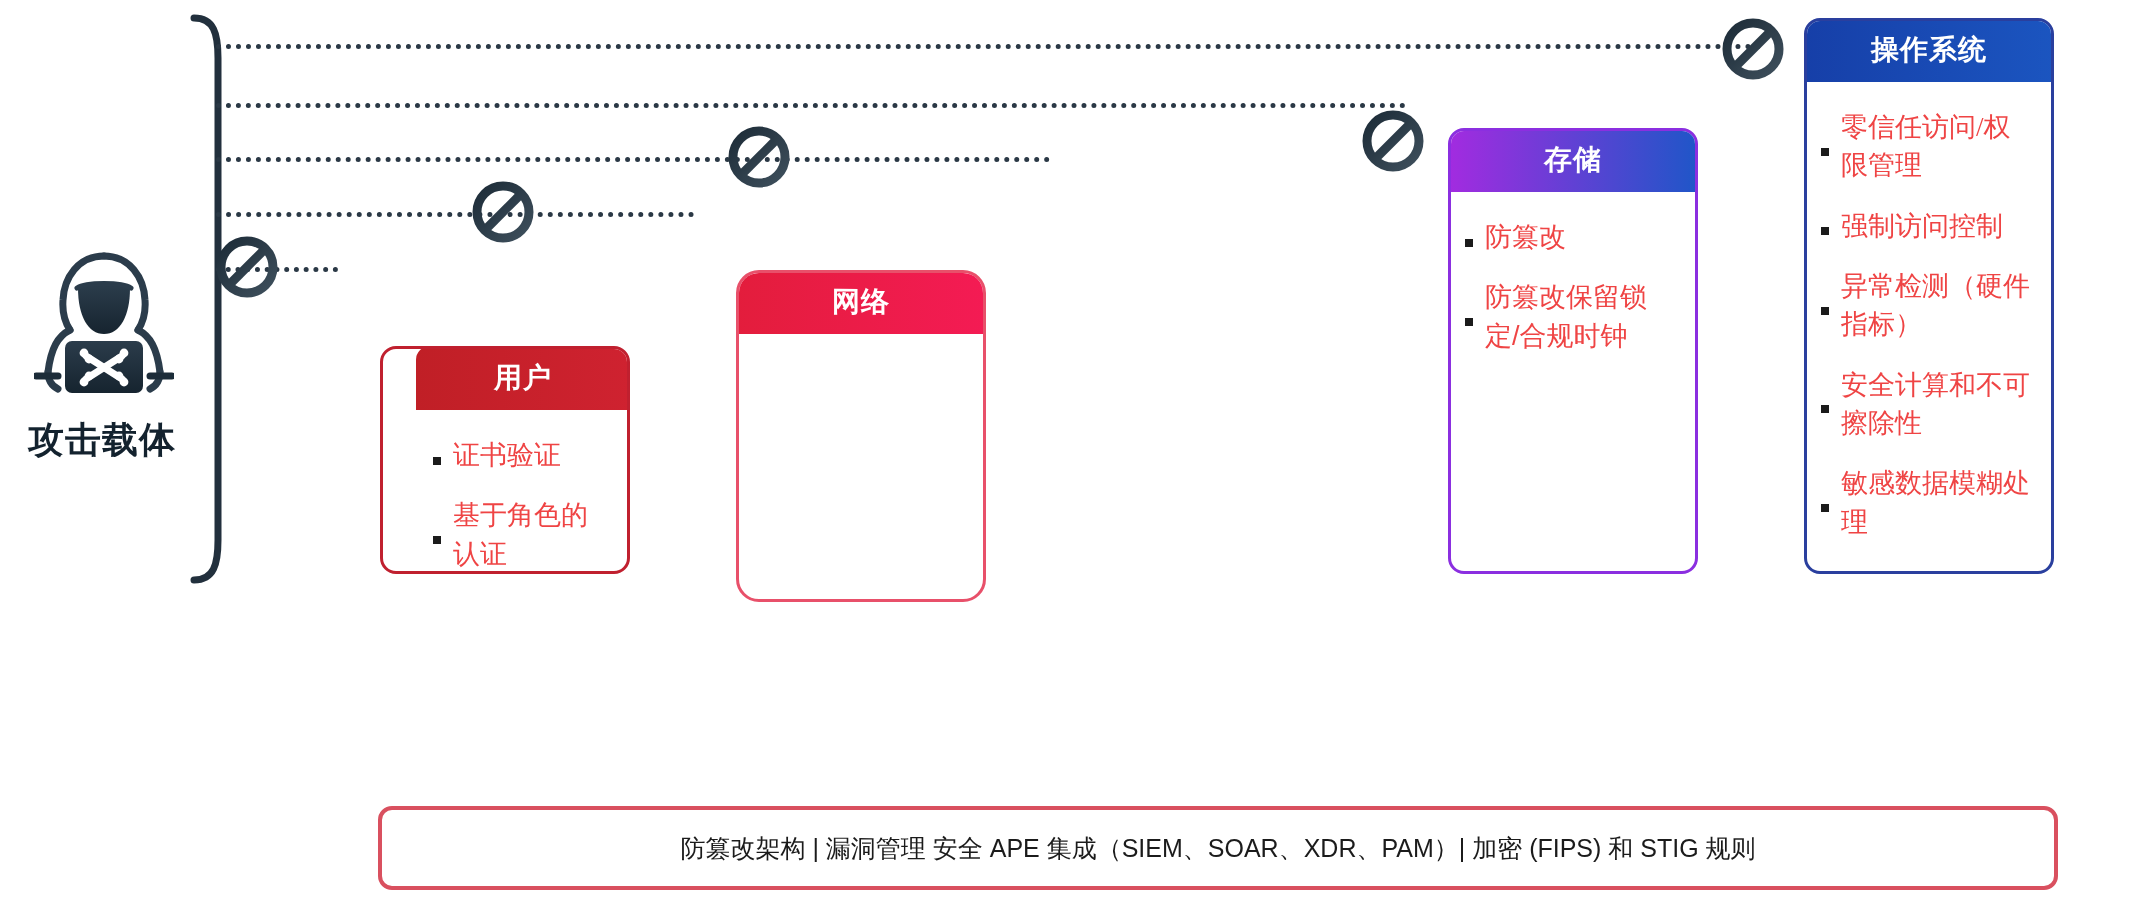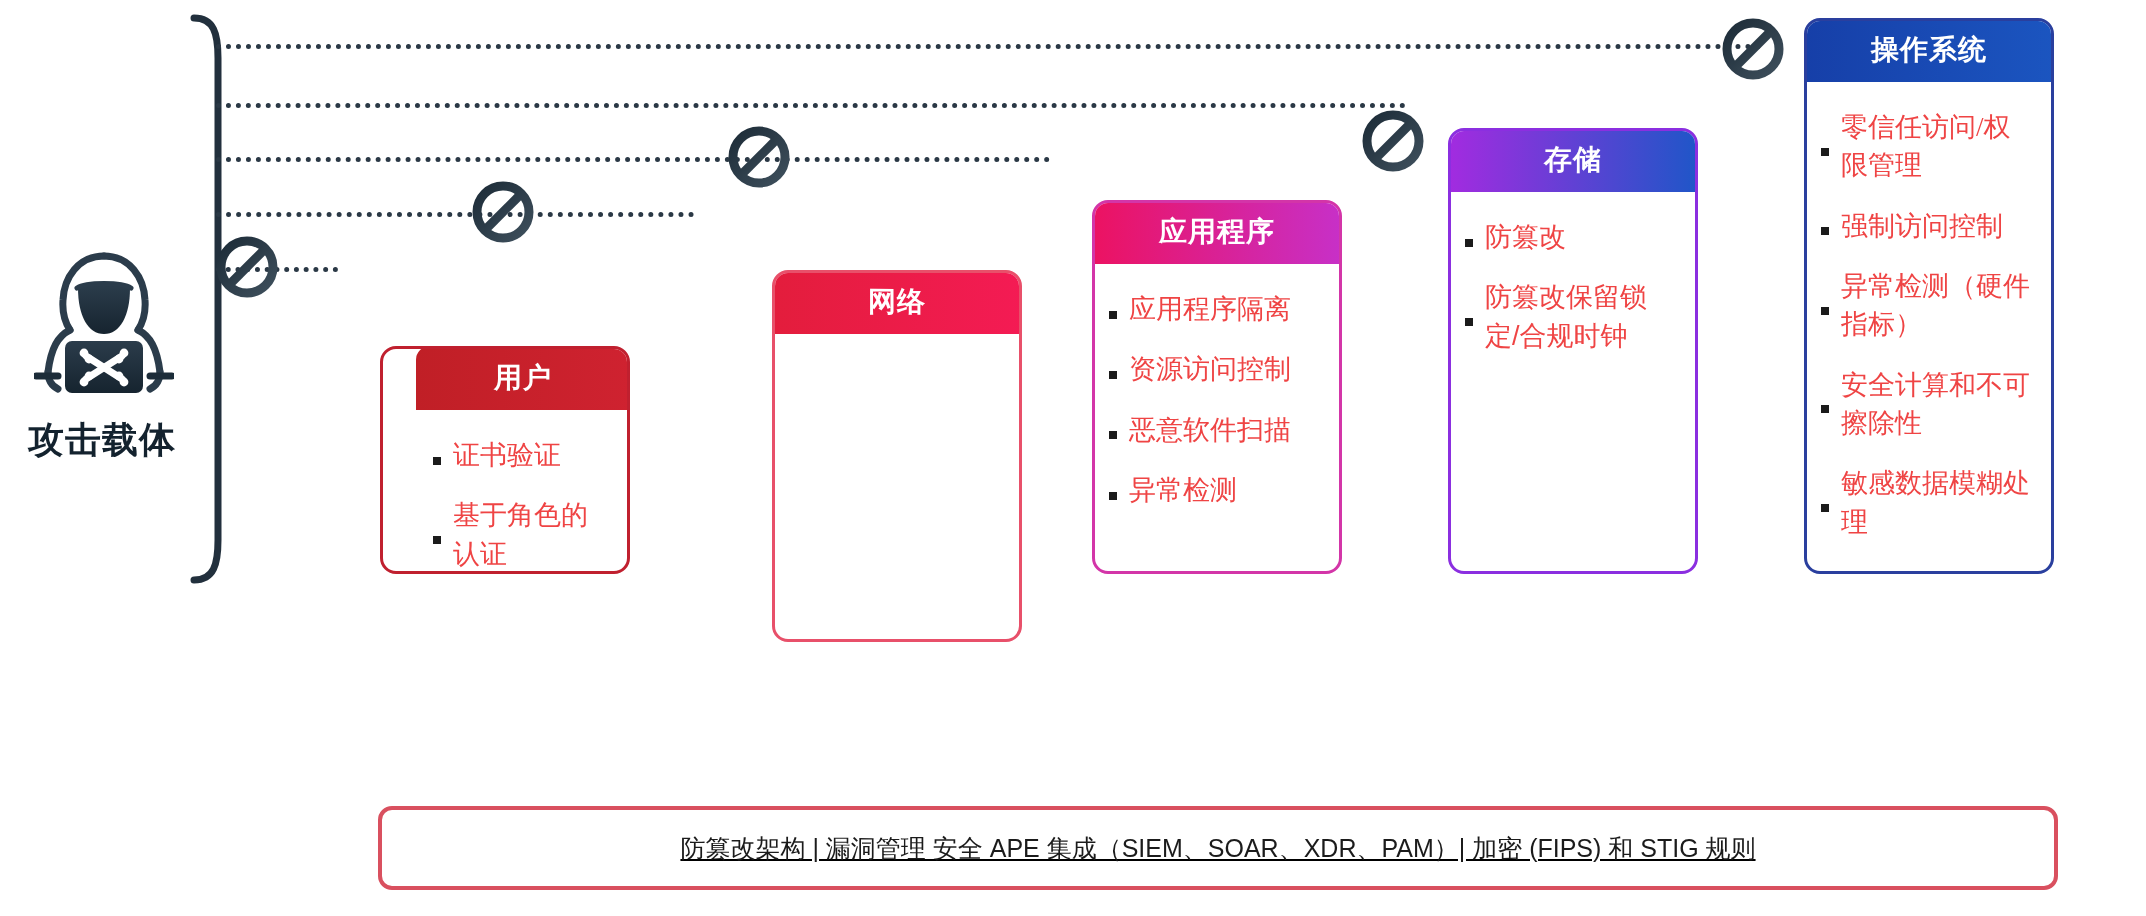--- a/index.html
+++ b/index.html
@@ -44,42 +44,42 @@
     margin-bottom:22px;font-size:27px;color:#ef4444;line-height:1.42;
   }
   .bullet-dot{
     flex:0 0 auto;width:8px;height:8px;background:#1b1b1b;
     margin-top:11px;margin-right:12px;
   }
   .bullet-text{flex:1 1 auto;}
 
   
   #card-user       {left:380px; top:346px; height:228px;}
-  #card-network    {left:772px; top:270px; height:372px;}
+  #card-network    {left:736px; top:270px; height:332px;border-radius:23px;}
   #card-app        {left:1092px;top:200px; height:374px;}
   #card-storage    {left:1448px;top:128px; height:446px;}
   #card-os         {left:1804px;top:18px;  height:556px;font-family:Liberation Serif, serif;}
 
   #card-user    {border-color:#c0202f;padding-left:36px;}
   #card-network {border-color:#e8506a;}
   #card-app     {border-color:#d335a8;}
   #card-storage {border-color:#8b2fe0;}
   #card-os      {border-color:#2a3f9e;}
 
   #card-user    .card-head{background:linear-gradient(90deg,#c01f26 0%,#cf2230 100%);}
   #card-network .card-head{background:linear-gradient(90deg,#e31d3c 0%,#f41b54 100%);}
   #card-app     .card-head{background:linear-gradient(90deg,#ec1261 0%,#c730c8 100%);}
   #card-storage .card-head{background:linear-gradient(90deg,#a32be0 0%,#1f56c8 100%);}
   #card-os      .card-head{background:linear-gradient(90deg,#163fa8 0%,#1b55c0 100%);}
 
   
   .footer{
     position:absolute;left:378px;top:806px;width:1680px;height:84px;
     border:4px solid #d9505f;border-radius:14px;background:#fff;
-    display:flex;align-items:center;justify-content:center;box-sizing:border-box;text-decoration:underline;
+    display:flex;align-items:center;justify-content:center;box-sizing:border-box;
   }
   .footer-text{font-size:25px;color:#1b1b1b;white-space:nowrap;}
 </style>
 </head>
 <body>
 
 <div id="stage">
 
   <div class="attacker">
     <div class="attacker-icon">
@@ -215,41 +215,20 @@
         <span class="bullet-text">零信任访问</span>
       </div>
 
     </div>
   </div>
 
   <div class="card" id="card-network">
     <div class="card-head">网络</div>
   </div>
 
-  <div class="card" id="card-app">
-    <div class="card-head">应用程序</div>
-    <div class="card-body">
-      <div class="bullet-row">
-        <span class="bullet-dot"></span>
-        <span class="bullet-text">应用程序隔离</span>
-      </div>
-      <div class="bullet-row">
-        <span class="bullet-dot"></span>
-        <span class="bullet-text">资源访问控制</span>
-      </div>
-      <div class="bullet-row">
-        <span class="bullet-dot"></span>
-        <span class="bullet-text">恶意软件扫描</span>
-      </div>
-      <div class="bullet-row">
-        <span class="bullet-dot"></span>
-        <span class="bullet-text">异常检测</span>
-      </div>
-    </div>
-  </div>
 
   <div class="card" id="card-storage">
     <div class="card-head">存储</div>
     <div class="card-body">
       <div class="bullet-row">
         <span class="bullet-dot"></span>
         <span class="bullet-text">防篡改</span>
       </div>
       <div class="bullet-row">
         <span class="bullet-dot"></span>

